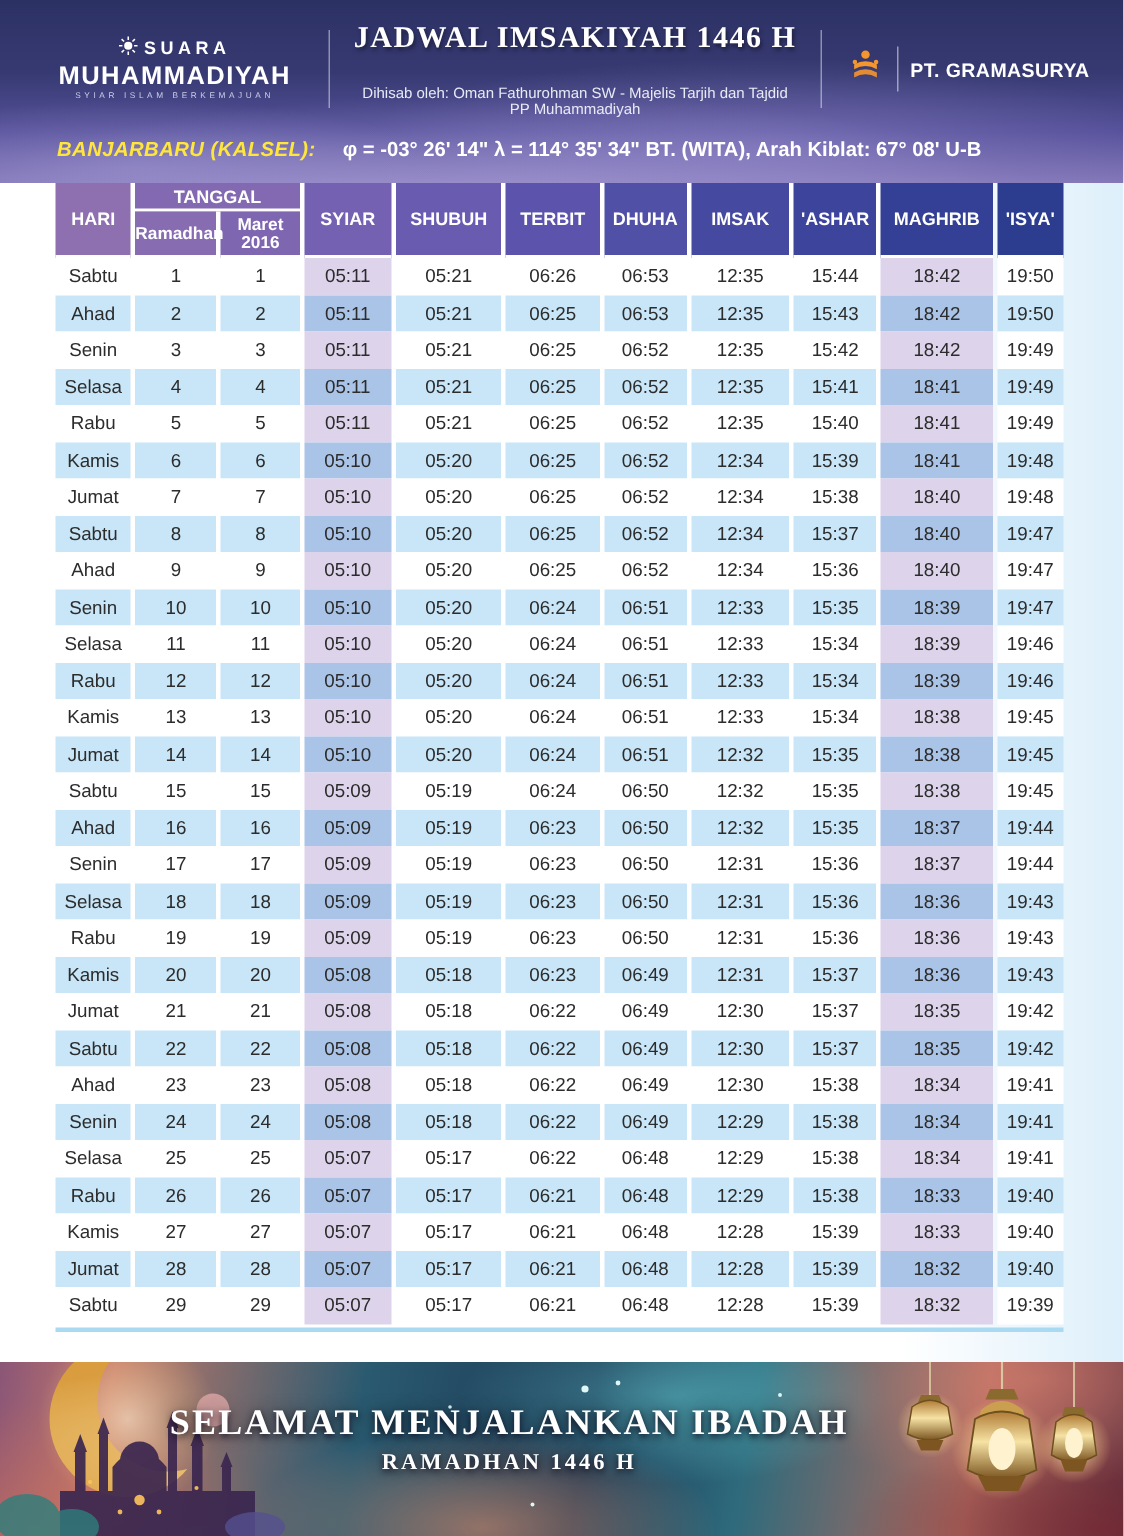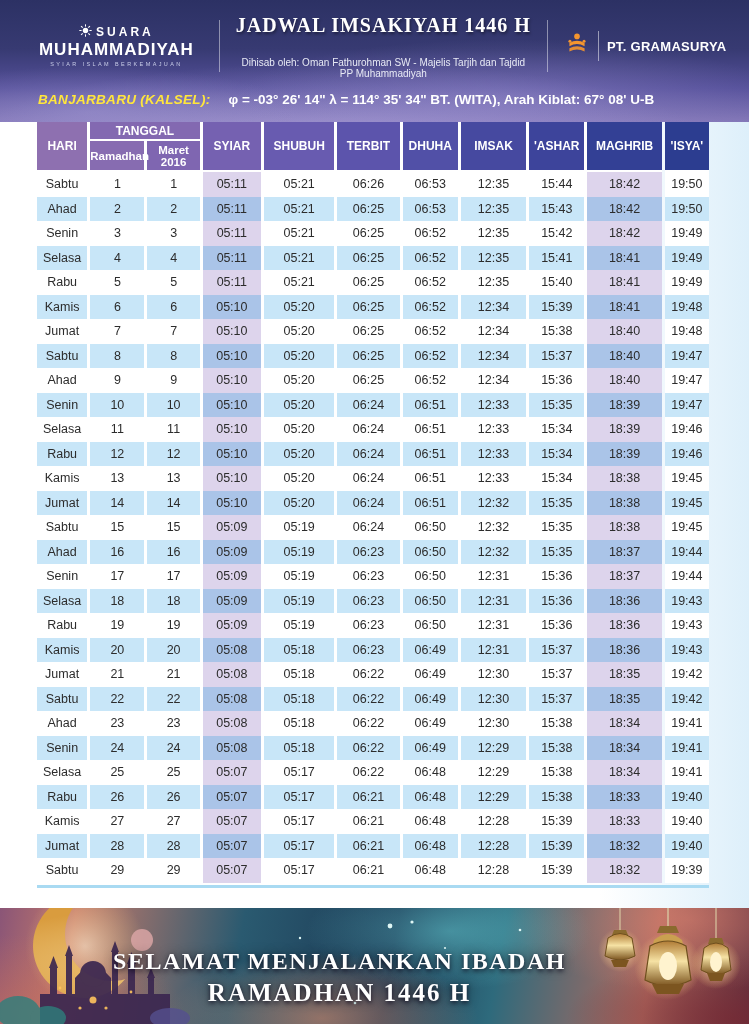--- a/index.html
+++ b/index.html
@@ -59,23 +59,23 @@
       radial-gradient(ellipse 220px 90px at 60% 20%, rgba(110,220,225,.45), transparent 65%),
       radial-gradient(ellipse 260px 110px at 43% 95%, rgba(240,150,110,.55), transparent 60%),
       radial-gradient(ellipse 300px 120px at 92% 10%, rgba(235,140,120,.45), transparent 60%),
       radial-gradient(ellipse 240px 90px at 98% 95%, rgba(120,40,50,.7), transparent 70%),
       radial-gradient(ellipse 260px 120px at 2% 90%, rgba(200,110,90,.55), transparent 65%),
       linear-gradient(100deg, #8a5577 0%, #c3796a 10%, #2a5a70 32%, #1c3a55 52%, #2e6a7c 66%, #b06a5f 86%, #5e2f3e 100%);
   }
   .footer-art { position:absolute; inset:0; }
   .footer-text { position:absolute; left:0; right:70px; top:28px; text-align:center; color:#fff;
     font-family:"Liberation Serif", serif; font-weight:bold;
-    text-shadow:0 2px 4px rgba(15,10,30,.8), 0 0 12px rgba(0,0,0,.45);margin-top:12px; }
+    text-shadow:0 2px 4px rgba(15,10,30,.8), 0 0 12px rgba(0,0,0,.45); }
   .footer-line1 { font-size:24px; letter-spacing:1.5px; }
-  .footer-line2 { font-size:25px; letter-spacing:2px; margin-top:4px; }
+  .footer-line2 { font-size:15px; letter-spacing:2px; margin-top:4px; }
 </style>
 </head>
 <body>
 
 <div class="page">
 
   <div class="hero">
     <div class="hero-top">
       <div class="logo-block">
         <div class="logo-row">

